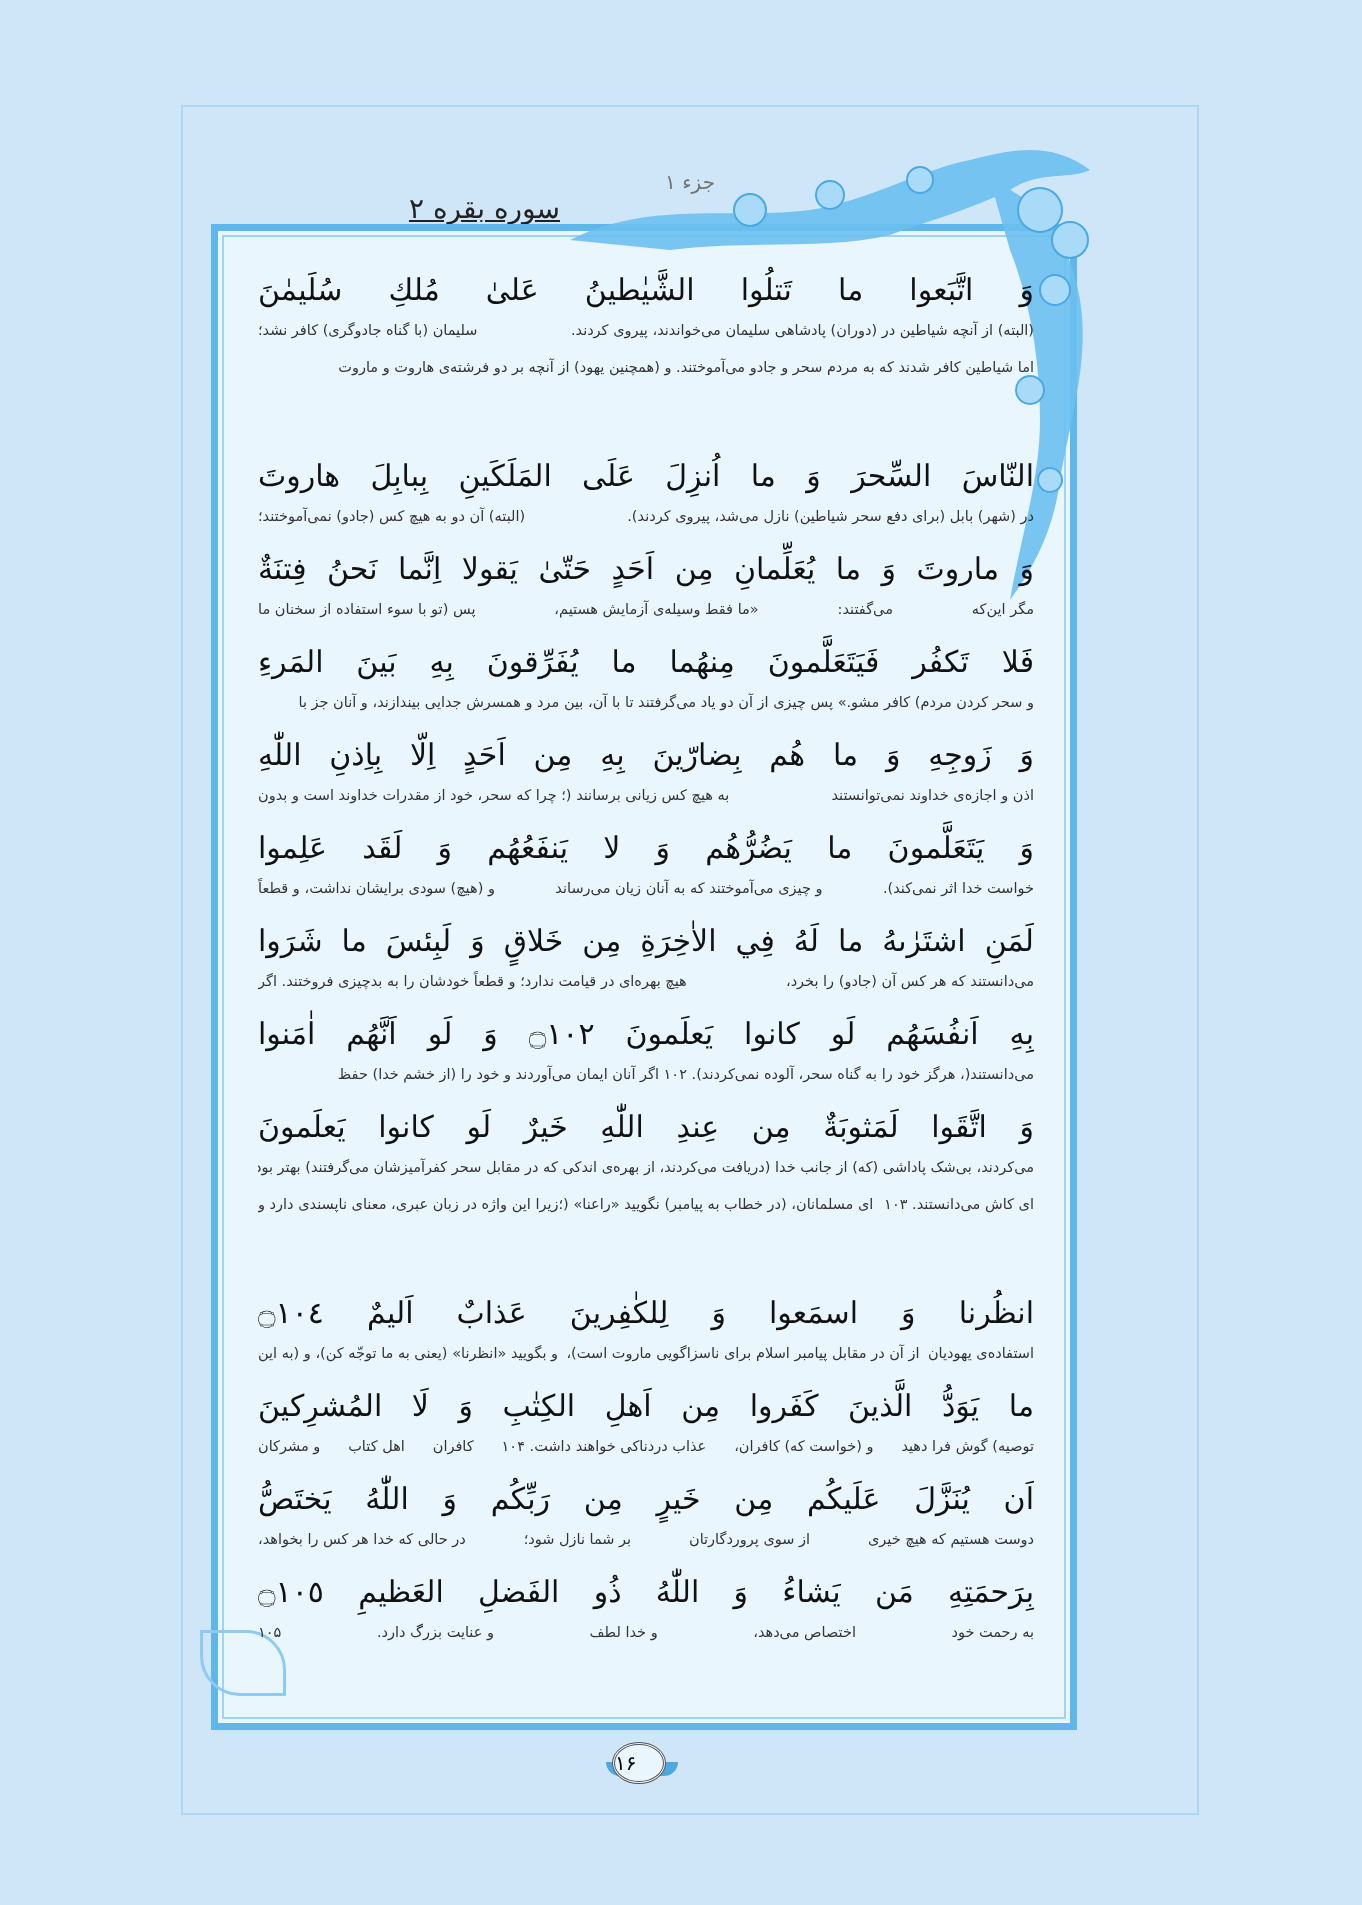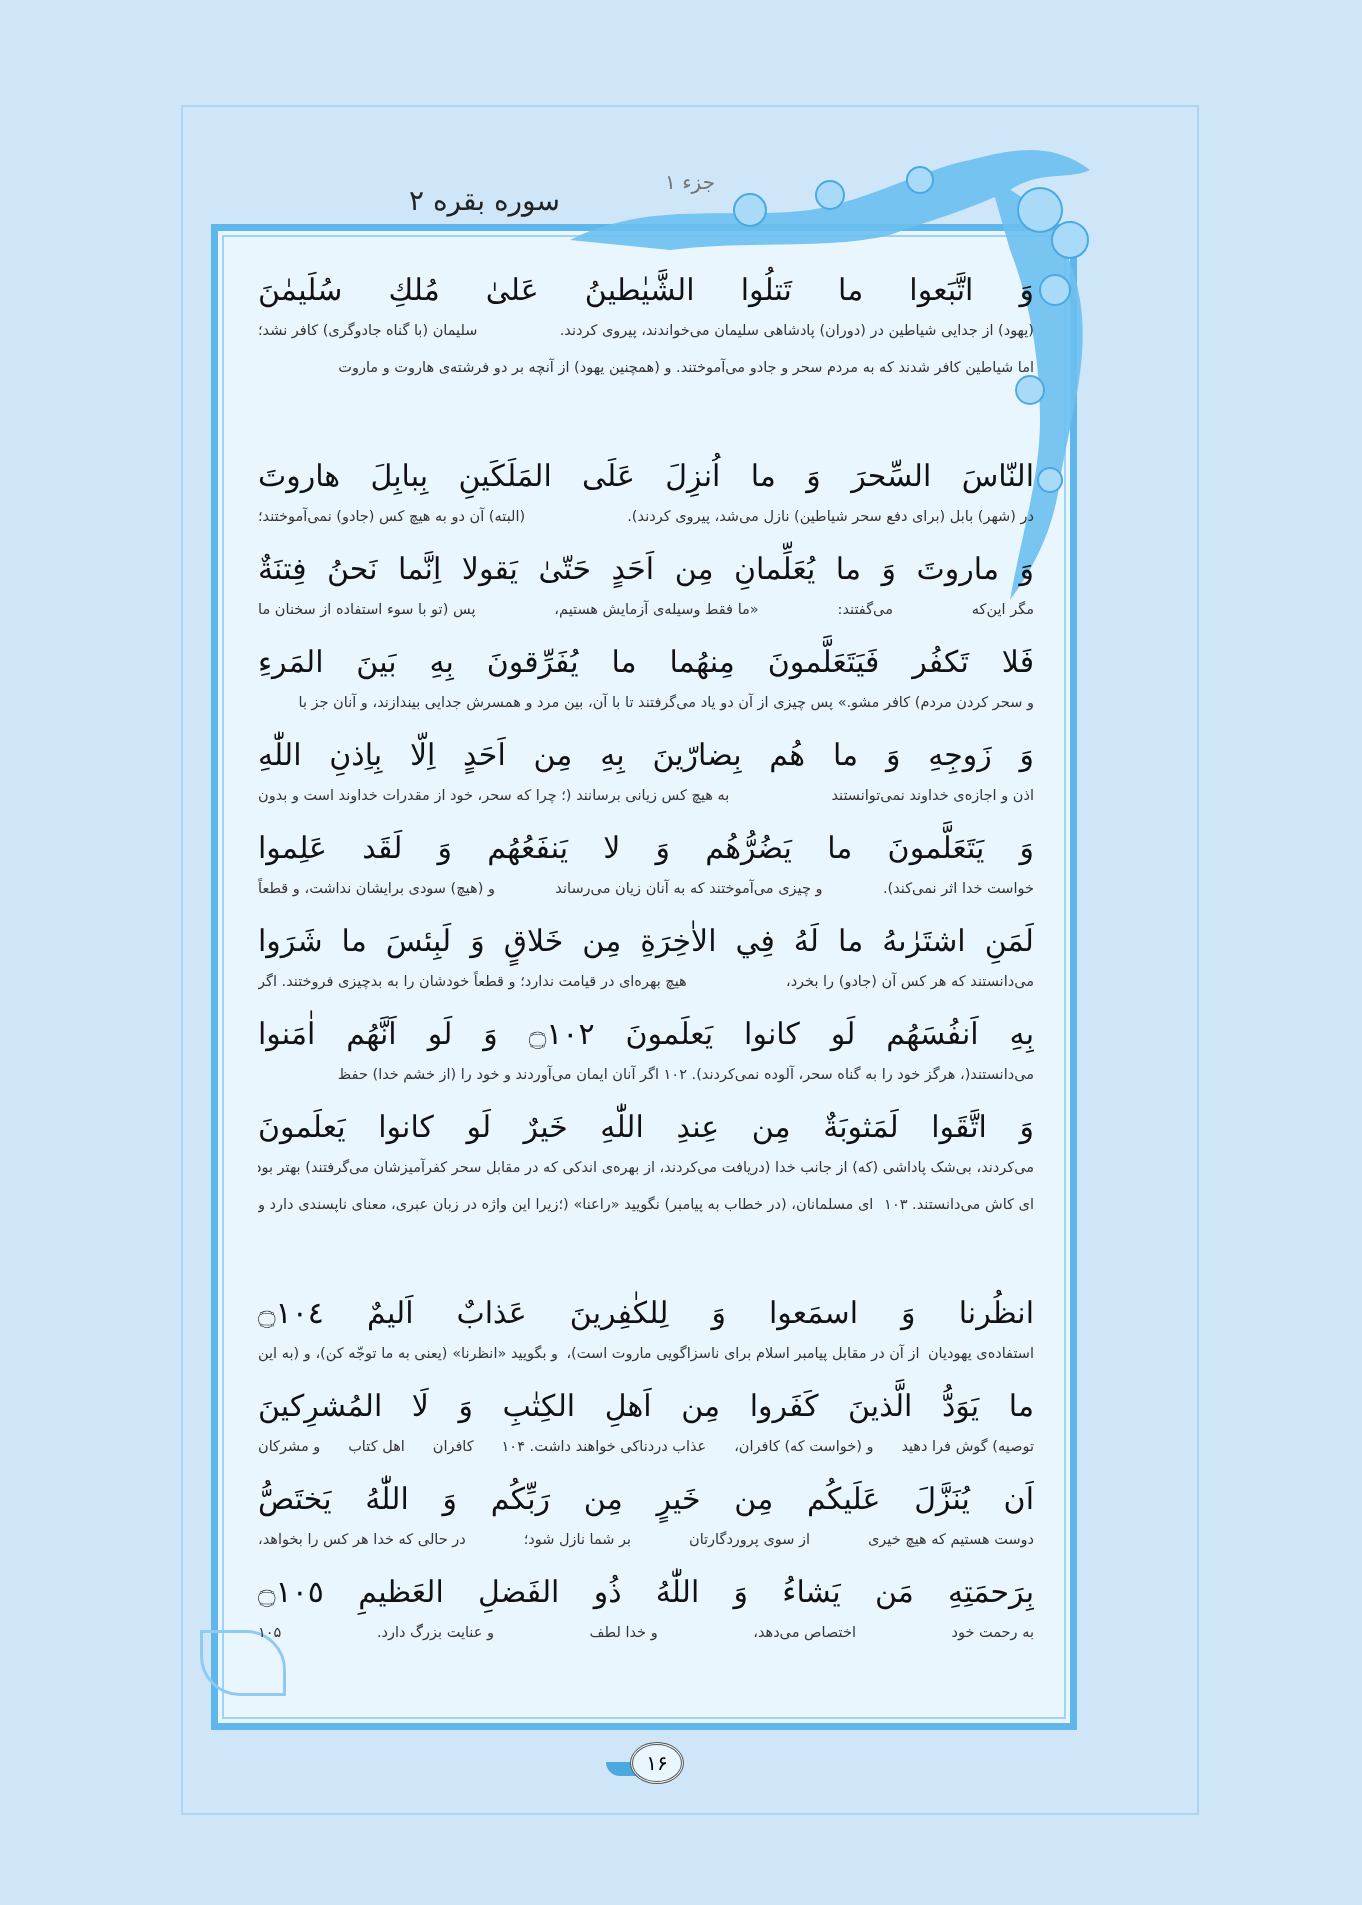--- a/index.html
+++ b/index.html
@@ -1,29 +1,29 @@
 <!DOCTYPE html>
 <html><head>
 <meta charset="utf-8">
 <style>
   html,body{margin:0;padding:0;}
   body{width:1362px;height:1905px;background:#cfe6f8;position:relative;overflow:hidden;font-family:"DejaVu Sans",sans-serif;}
   .outer-frame{position:absolute;left:181px;top:105px;width:1018px;height:1710px;border:2px solid #aed6f3;box-sizing:border-box;}
   .header{position:absolute;top:170px;left:380px;width:380px;height:50px;direction:rtl;}
   .hdr-juz{position:absolute;right:45px;top:0;font-family:"DejaVu Serif",serif;font-size:20px;color:#737373;}
-  .hdr-surah{position:absolute;right:200px;top:14px;font-family:"DejaVu Serif",serif;font-size:28px;color:#222;}
+  .hdr-surah{position:absolute;right:200px;top:22px;font-family:"DejaVu Serif",serif;font-size:28px;color:#222;text-decoration:underline;}
   .main-frame{position:absolute;left:211px;top:224px;width:866px;height:1506px;border:7px solid #5fb6ea;box-sizing:border-box;background:#eaf6fd;}
   .main-frame::before{content:"";position:absolute;inset:4px;border:2px solid #9fd3f4;}
   .ornament{position:absolute;left:570px;top:140px;width:580px;height:470px;pointer-events:none;}
   .lines{position:absolute;left:258px;top:262px;width:776px;direction:rtl;}
   .verse-block{height:93px;position:relative;}
   .arabic{font-family:"DejaVu Serif",serif;font-size:30px;line-height:56px;color:#111;text-align:justify;text-align-last:justify;white-space:nowrap;overflow:hidden;letter-spacing:1px;}
   .persian{font-family:"DejaVu Sans",sans-serif;font-size:14.5px;color:#333;line-height:24px;white-space:nowrap;overflow:hidden;display:flex;justify-content:space-between;}
   .page-badge{position:absolute;left:606px;top:1740px;width:72px;height:46px;}
-  .page-badge .ring{position:absolute;left:24px;top:2px;width:48px;height:36px;border-radius:50%;border:3px double #555;background:#eaf6fd;text-align:center;line-height:36px;font-size:20px;font-family:"DejaVu Serif",serif;}
+  .page-badge .ring{position:absolute;left:6px;top:2px;width:48px;height:36px;border-radius:50%;border:3px double #555;background:#eaf6fd;line-height:36px;font-size:20px;font-family:"DejaVu Serif",serif;}
   .page-badge .ribbon{position:absolute;left:0;top:22px;width:72px;height:14px;background:#4ea8e0;border-radius:0 0 30px 30px;z-index:-1;}
   .corner-scroll{position:absolute;width:80px;height:60px;border:3px solid #8fcaf0;border-radius:0 40px 0 40px;}
 </style>
 </head>
 <body>
 
 <div class="outer-frame"></div>
 
 <div class="header">
   <span class="hdr-juz">جزء ۱</span>
@@ -48,21 +48,21 @@
       <circle cx="350" cy="40" r="13"></circle>
   </g>
 </svg>
 
 <div class="corner-scroll" style="left:200px;top:1630px;"></div>
 
 <div class="lines">
   <div class="verse-block">
     <div class="arabic">وَ اتَّبَعوا ما تَتلُوا الشَّيٰطينُ عَلىٰ مُلكِ سُلَيمٰنَ</div>
     <div class="persian">
-        <span>(یهود) از جدایی شیاطین در (دوران) پادشاهی سلیمان می‌خواندند، پیروی کردند.</span>
+        <span>(البته) از آنچه شیاطین در (دوران) پادشاهی سلیمان می‌خواندند، پیروی کردند.</span>
         <span>سلیمان (با گناه جادوگری) کافر نشد؛</span>
       </div>
   </div>
   <div class="verse-block">
     <div class="persian">
         <span>اما شیاطین کافر شدند که به مردم سحر و جادو می‌آموختند. و (همچنین یهود) از آنچه بر دو فرشته‌ی هاروت و ماروت</span>
       </div>
   </div>
   <div class="verse-block">
     <div class="arabic">النّاسَ السِّحرَ وَ ما اُنزِلَ عَلَى المَلَكَينِ بِبابِلَ هاروتَ</div>

